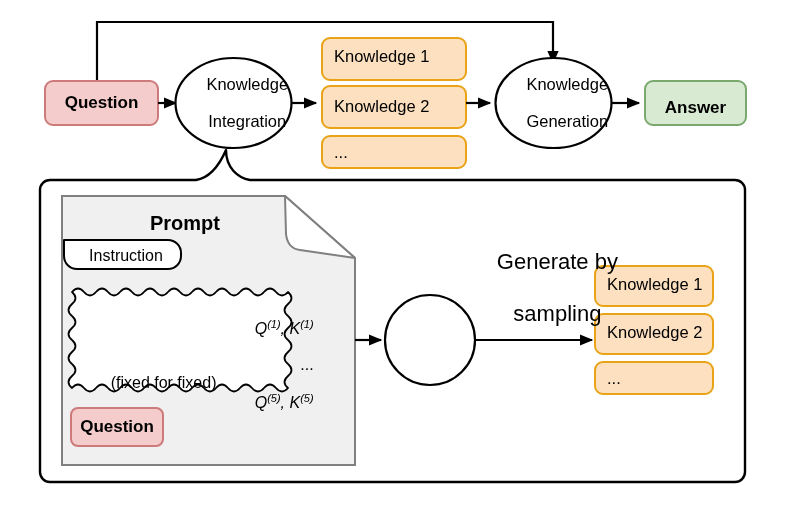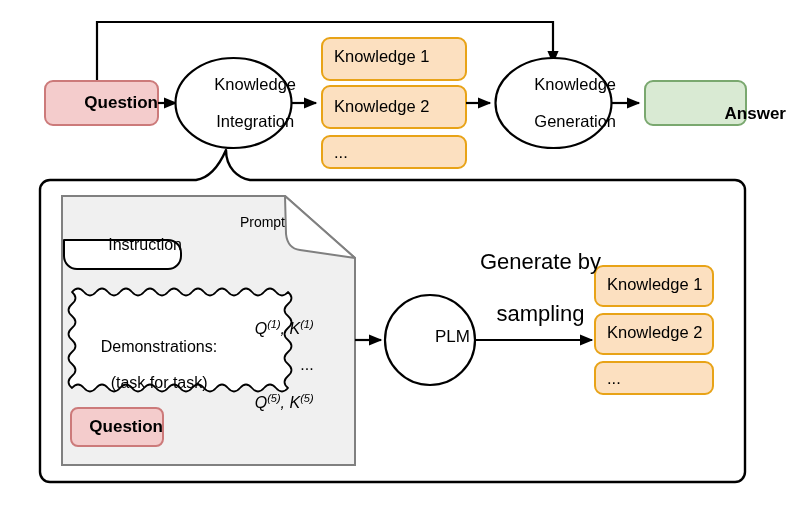--- a/index.html
+++ b/index.html
@@ -27,54 +27,54 @@
     left: 0;
     top: 0;
     width: 793px;
     height: 511px;
     overflow: visible;
   }
   .node-label {
     position: absolute;
     display: flex;
     align-items: center;
-    justify-content: flex-end;
+    justify-content: center;
     text-align: center;
     line-height: 1.12;
     pointer-events: none;
     white-space: pre;
   }
   
   .lbl-question-top {
     left: 45px; top: 81px; width: 113px; height: 44px;
     font-size: 17px; font-weight: bold;
   }
   .lbl-answer {
-    left: 645px; top: 92px; width: 101px; height: 44px;
-    font-size: 17px; font-weight: bold; padding-left: 40px;
+    left: 645px; top: 86px; width: 101px; height: 44px;
+    font-size: 17px; font-weight: bold;
   }
   .lbl-kgen {
     left: 171px; top: 72px; width: 125px; height: 62px;
     font-size: 16.5px;
   }
   .lbl-kint {
     left: 491px; top: 72px; width: 125px; height: 62px;
     font-size: 16.5px;
   }
   .lbl-k1-top { left: 325px; top: 40px; width: 140px; height: 32px; font-size: 16.5px; justify-content: flex-start; padding-left: 9px; box-sizing: border-box; }
   .lbl-k2-top { left: 325px; top: 90px; width: 140px; height: 32px; font-size: 16.5px; justify-content: flex-start; padding-left: 9px; box-sizing: border-box; }
   .lbl-k3-top { left: 325px; top: 138px; width: 140px; height: 28px; font-size: 16.5px; justify-content: flex-start; padding-left: 9px; box-sizing: border-box; }
 
   
   .lbl-prompt {
     left: 85px; top: 210px; width: 200px; height: 26px;
-    font-size: 14px; font-weight: normal;
+    font-size: 20px; font-weight: bold;
   }
   .lbl-instruction {
-    left: 70px; top: 232px; width: 112px; height: 26px;
+    left: 70px; top: 243px; width: 112px; height: 26px;
     font-size: 16px;
   }
   .lbl-demo-left {
     left: 74px; top: 320px; width: 150px; height: 54px;
     font-size: 16px; align-items: flex-start;
     text-align: left; justify-content: flex-start;
   }
   .lbl-demo-right {
     left: 228px; top: 300px; width: 110px; height: 80px;
     font-size: 16px; align-items: flex-start;
@@ -196,36 +196,35 @@
   </div>
 
   <div class="node-label lbl-answer">Answer</div>
 
   <div class="node-label lbl-prompt">Prompt</div>
 
   <div class="node-label lbl-instruction">Instruction</div>
 
   <div class="node-label lbl-demo-left">
     <span>
-      <span>Demonstrations:</span><br>
-      <span style="padding-left:10px; display:inline-block;">(task for task)</span>
+      <br>
+      <span style="padding-left:10px; display:inline-block;">(fixed for fixed)</span>
     </span>
   </div>
 
   <div class="node-label lbl-demo-right">
     <span>
       <i>Q<span class="sup">(1)</span>, K<span class="sup">(1)</span></i><br>
       <span>...</span><br>
       <i>Q<span class="sup">(5)</span>, K<span class="sup">(5)</span></i>
     </span>
   </div>
 
   <div class="node-label lbl-question-inner">Question</div>
 
-  <div class="node-label lbl-plm">PLM</div>
 
   <div class="node-label lbl-generate">
     <span>
       <span>Generate by</span><br>
       <span>sampling</span>
     </span>
   </div>
 
   <div class="node-label lbl-k1-bot">Knowledge 1</div>
   <div class="node-label lbl-k2-bot">Knowledge 2</div>

